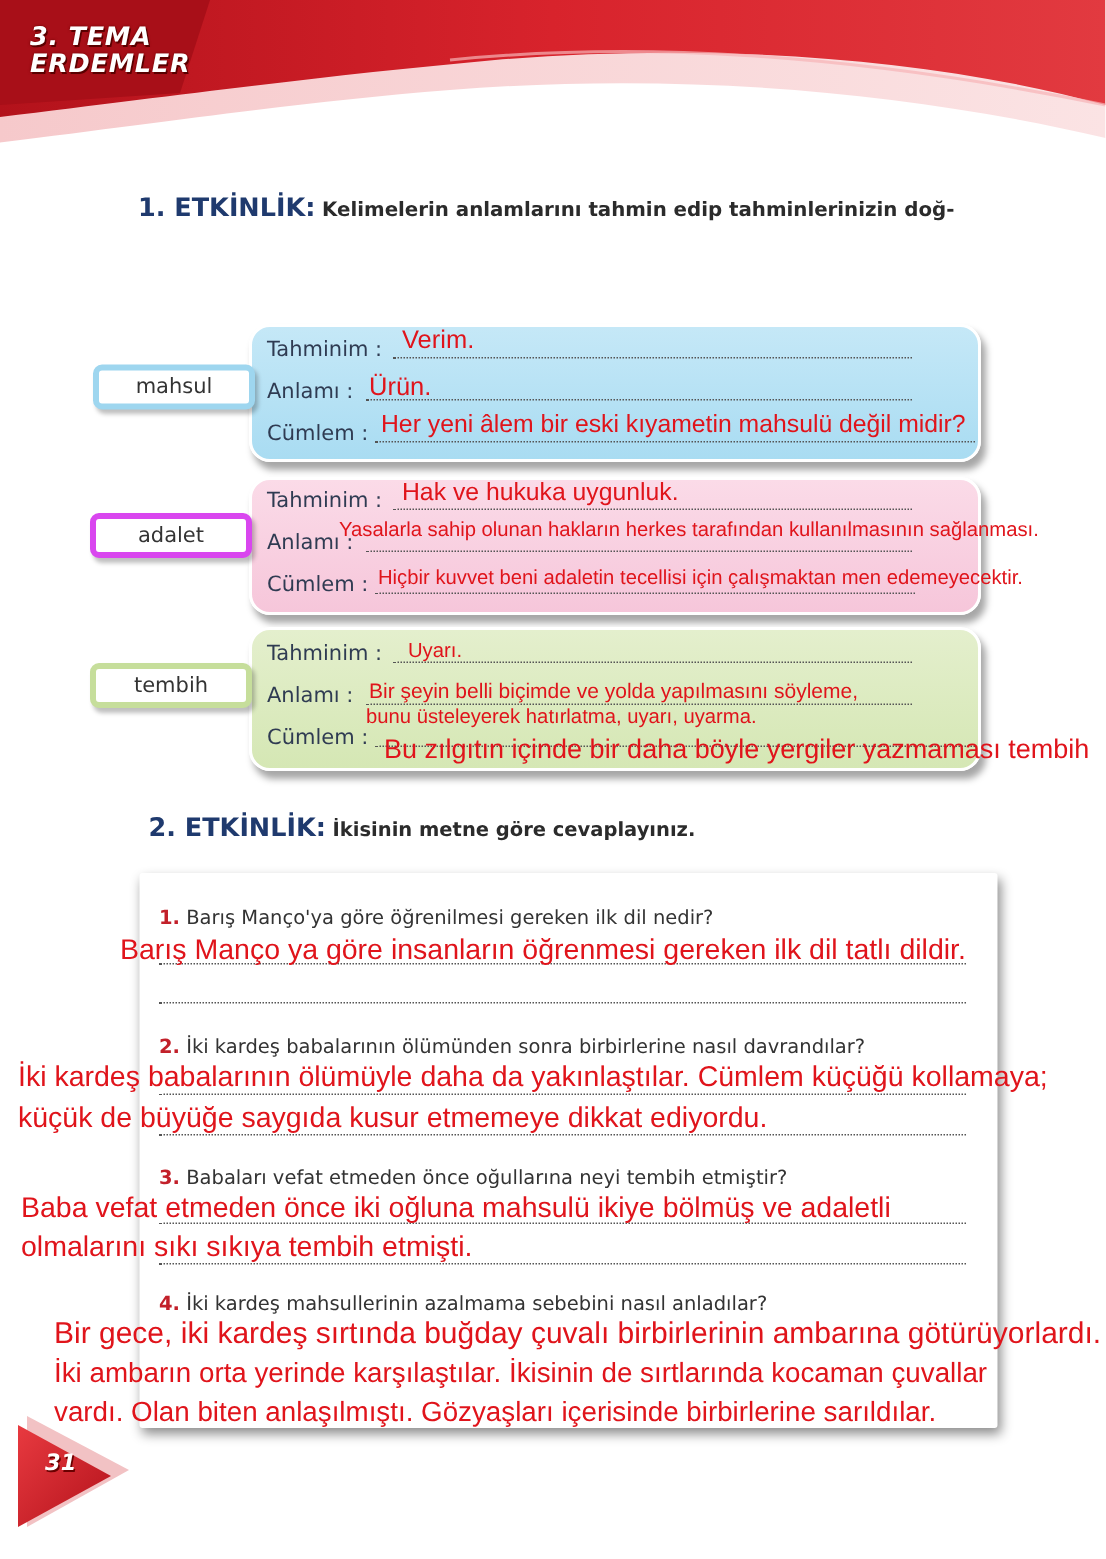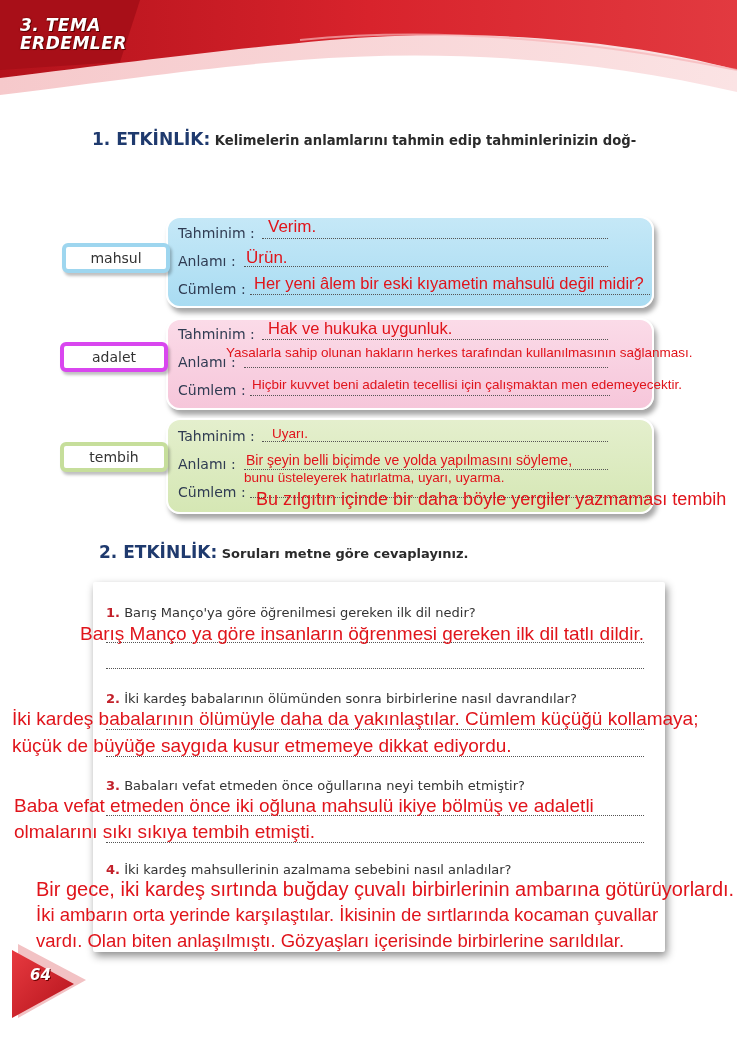--- a/index.html
+++ b/index.html
@@ -123,21 +123,21 @@
 <div class="dots" style="left:244px; top:469px; width:364px;"></div>
 <div class="row" style="top:484px;">Cümlem :</div>
 <div class="dots" style="left:250px; top:497px; width:400px;"></div>
 <div class="hw" style="left:272px; top:426px; font-size:13.5px;">Uyarı.</div>
 <div class="hw" style="left:246px; top:452px; font-size:14px;">Bir şeyin belli biçimde ve yolda yapılmasını söyleme,</div>
 <div class="hw" style="left:244px; top:470px; font-size:13.5px;">bunu üsteleyerek hatırlatma, uyarı, uyarma.</div>
 <div class="hw" style="left:256px; top:489px; font-size:18px;">Bu zılgıtın içinde bir daha böyle yergiler yazmaması tembih</div>
 
 <div style="position:absolute; left:99px; top:542px; white-space:nowrap;">
   <span class="act-head" style="position:static;">2. ETKİNLİK:</span>
-  <span class="act-text" style="font-size:13px;">Soruları metne göre cevaplayınız.</span>
+  <span class="act-text" style="font-size:13px;">İkisinin metne göre cevaplayınız.</span>
 </div>
 
 <div class="qa-box"></div>
 
 <div class="q" style="top:605px;">
   <span class="num">1.</span>
   <span>Barış Manço'ya göre öğrenilmesi gereken ilk dil nedir?</span>
 </div>
 <div class="qline" style="top:642px;"></div>
 <div class="qline" style="top:668px;"></div>
@@ -172,13 +172,13 @@
 <svg class="page-num-tri" width="80" height="80" viewBox="0 0 80 80">
   <defs>
     <linearGradient id="tg" x1="0" y1="0" x2="1" y2="1">
       <stop offset="0" stop-color="#e83a40"></stop>
       <stop offset="1" stop-color="#b3121b"></stop>
     </linearGradient>
   </defs>
   <path d="M6,0 L74,36 L6,74 Z" fill="#f2c2c4"></path>
   <path d="M0,6 L62,40 L0,74 Z" fill="url(#tg)"></path>
 </svg>
-<div class="page-num">64</div>
+<div class="page-num">31</div>
 
 </body></html>

